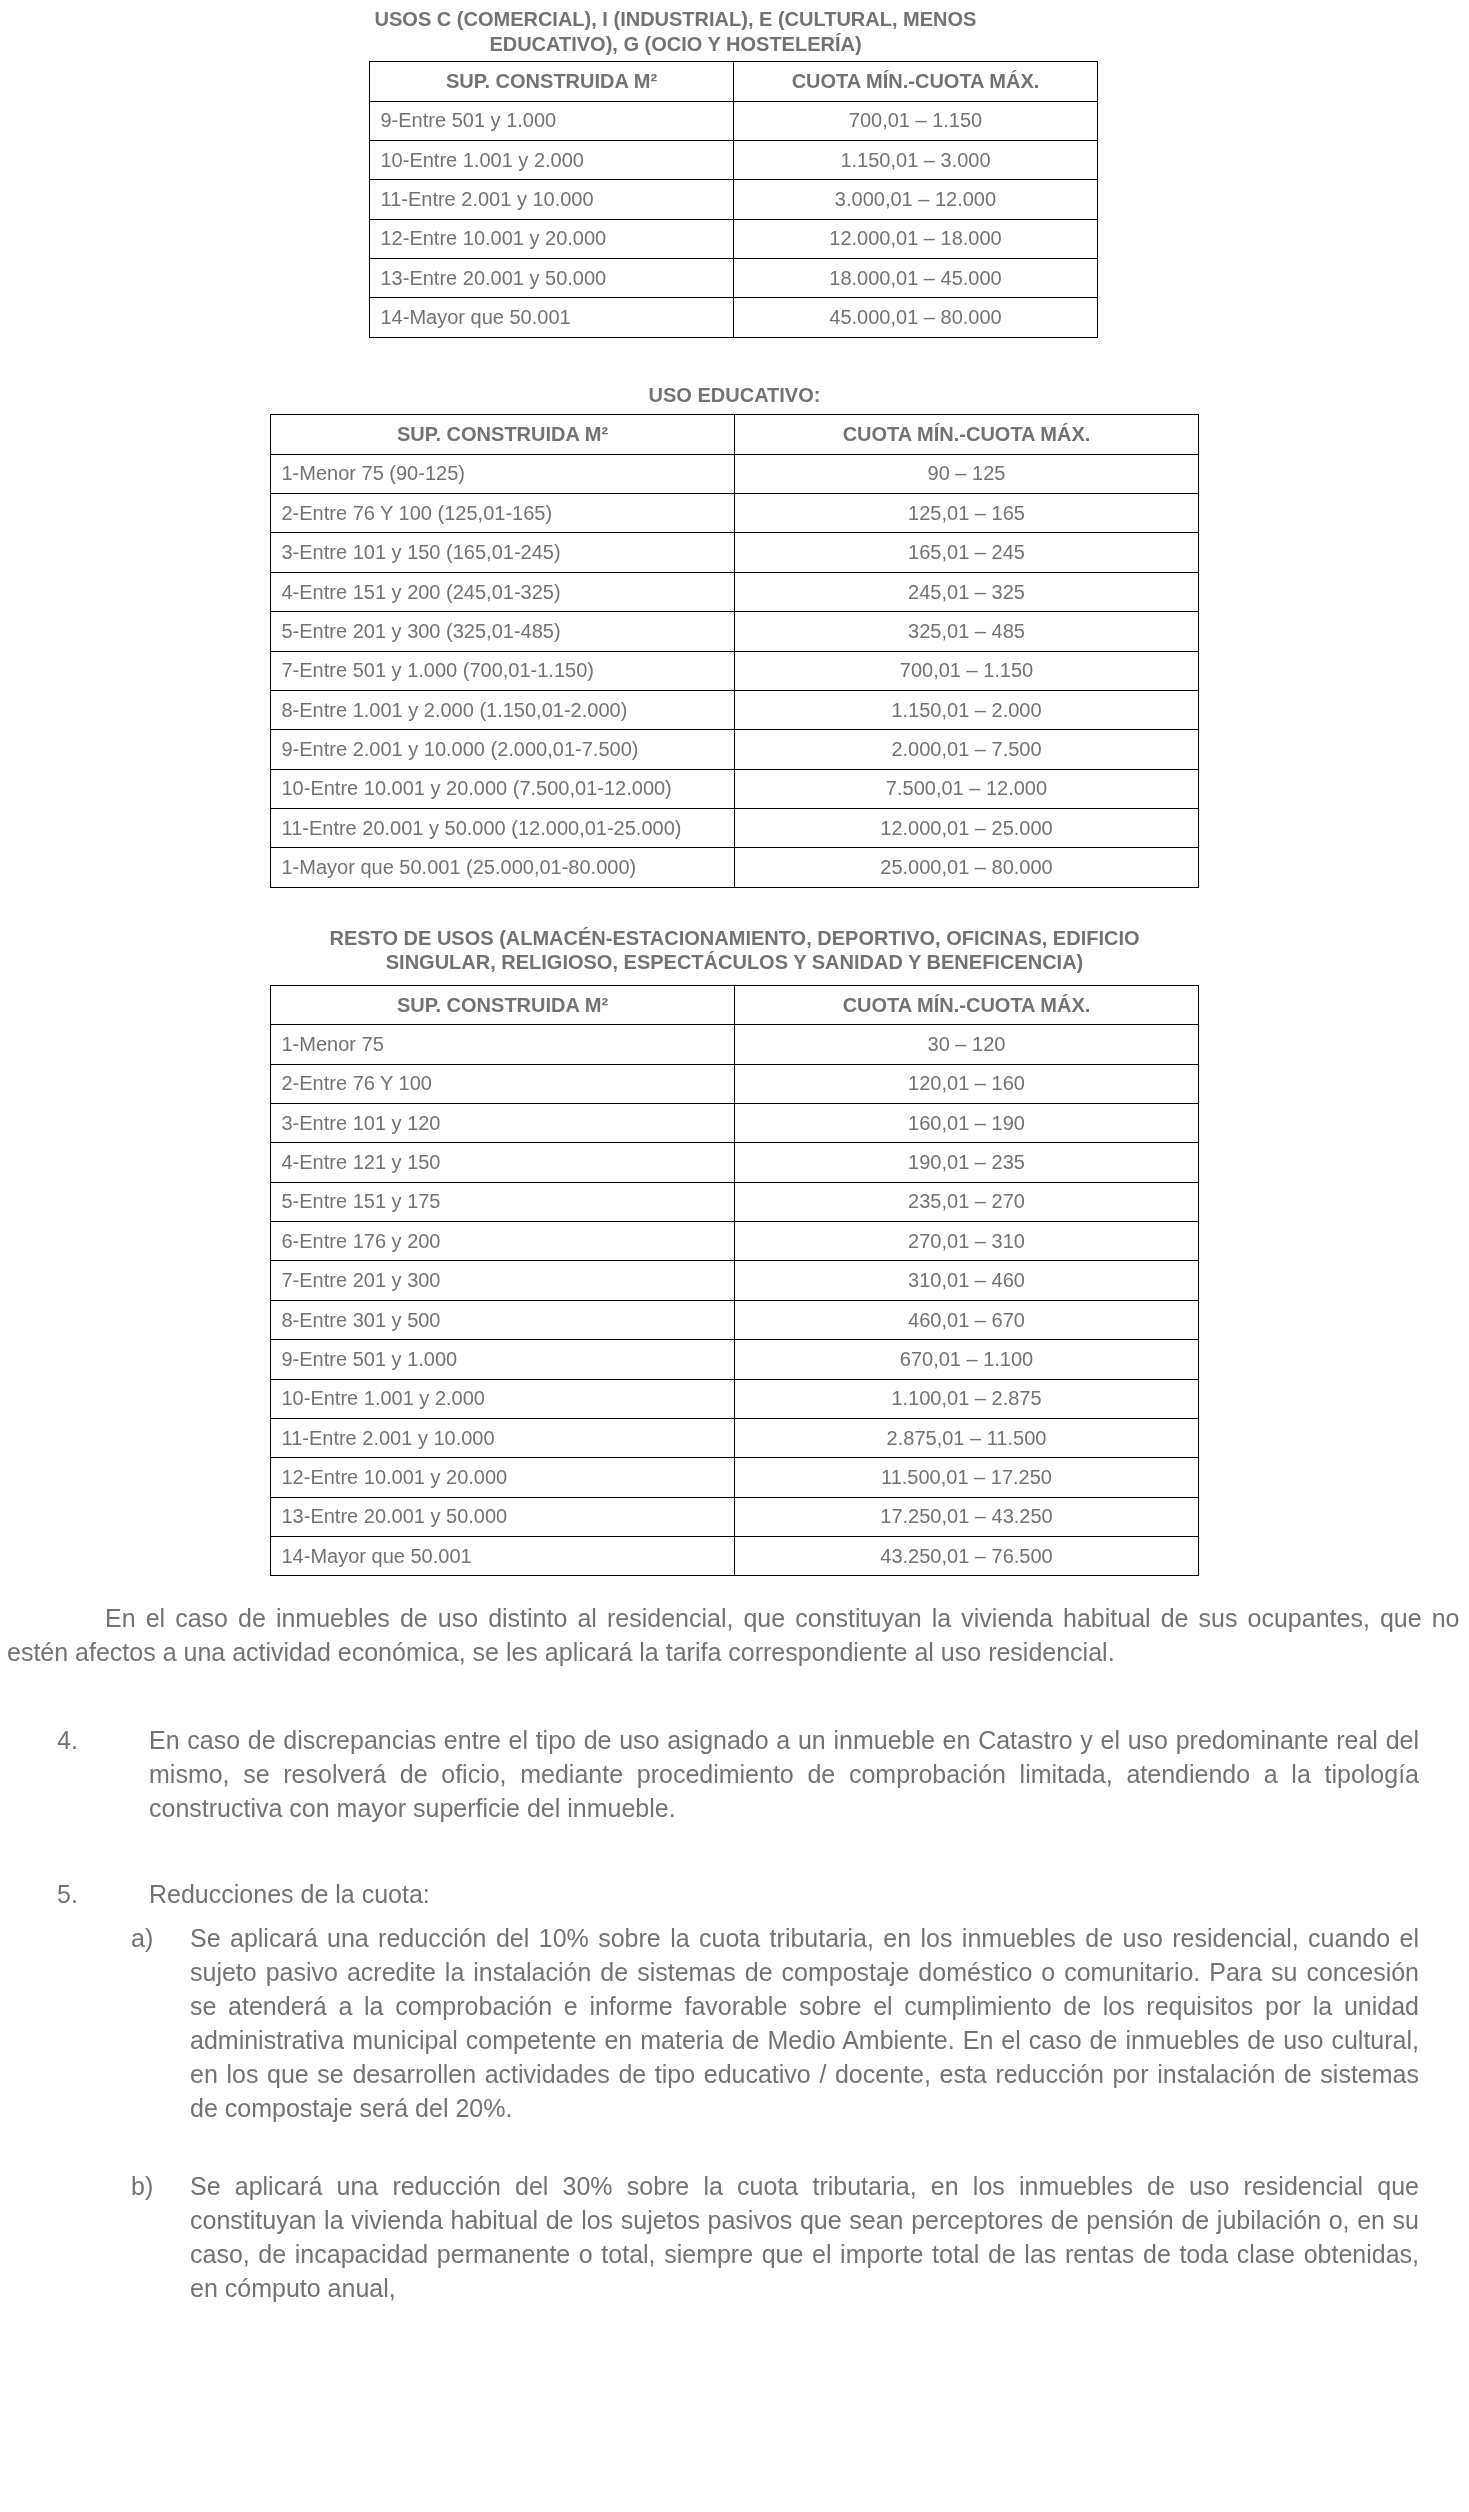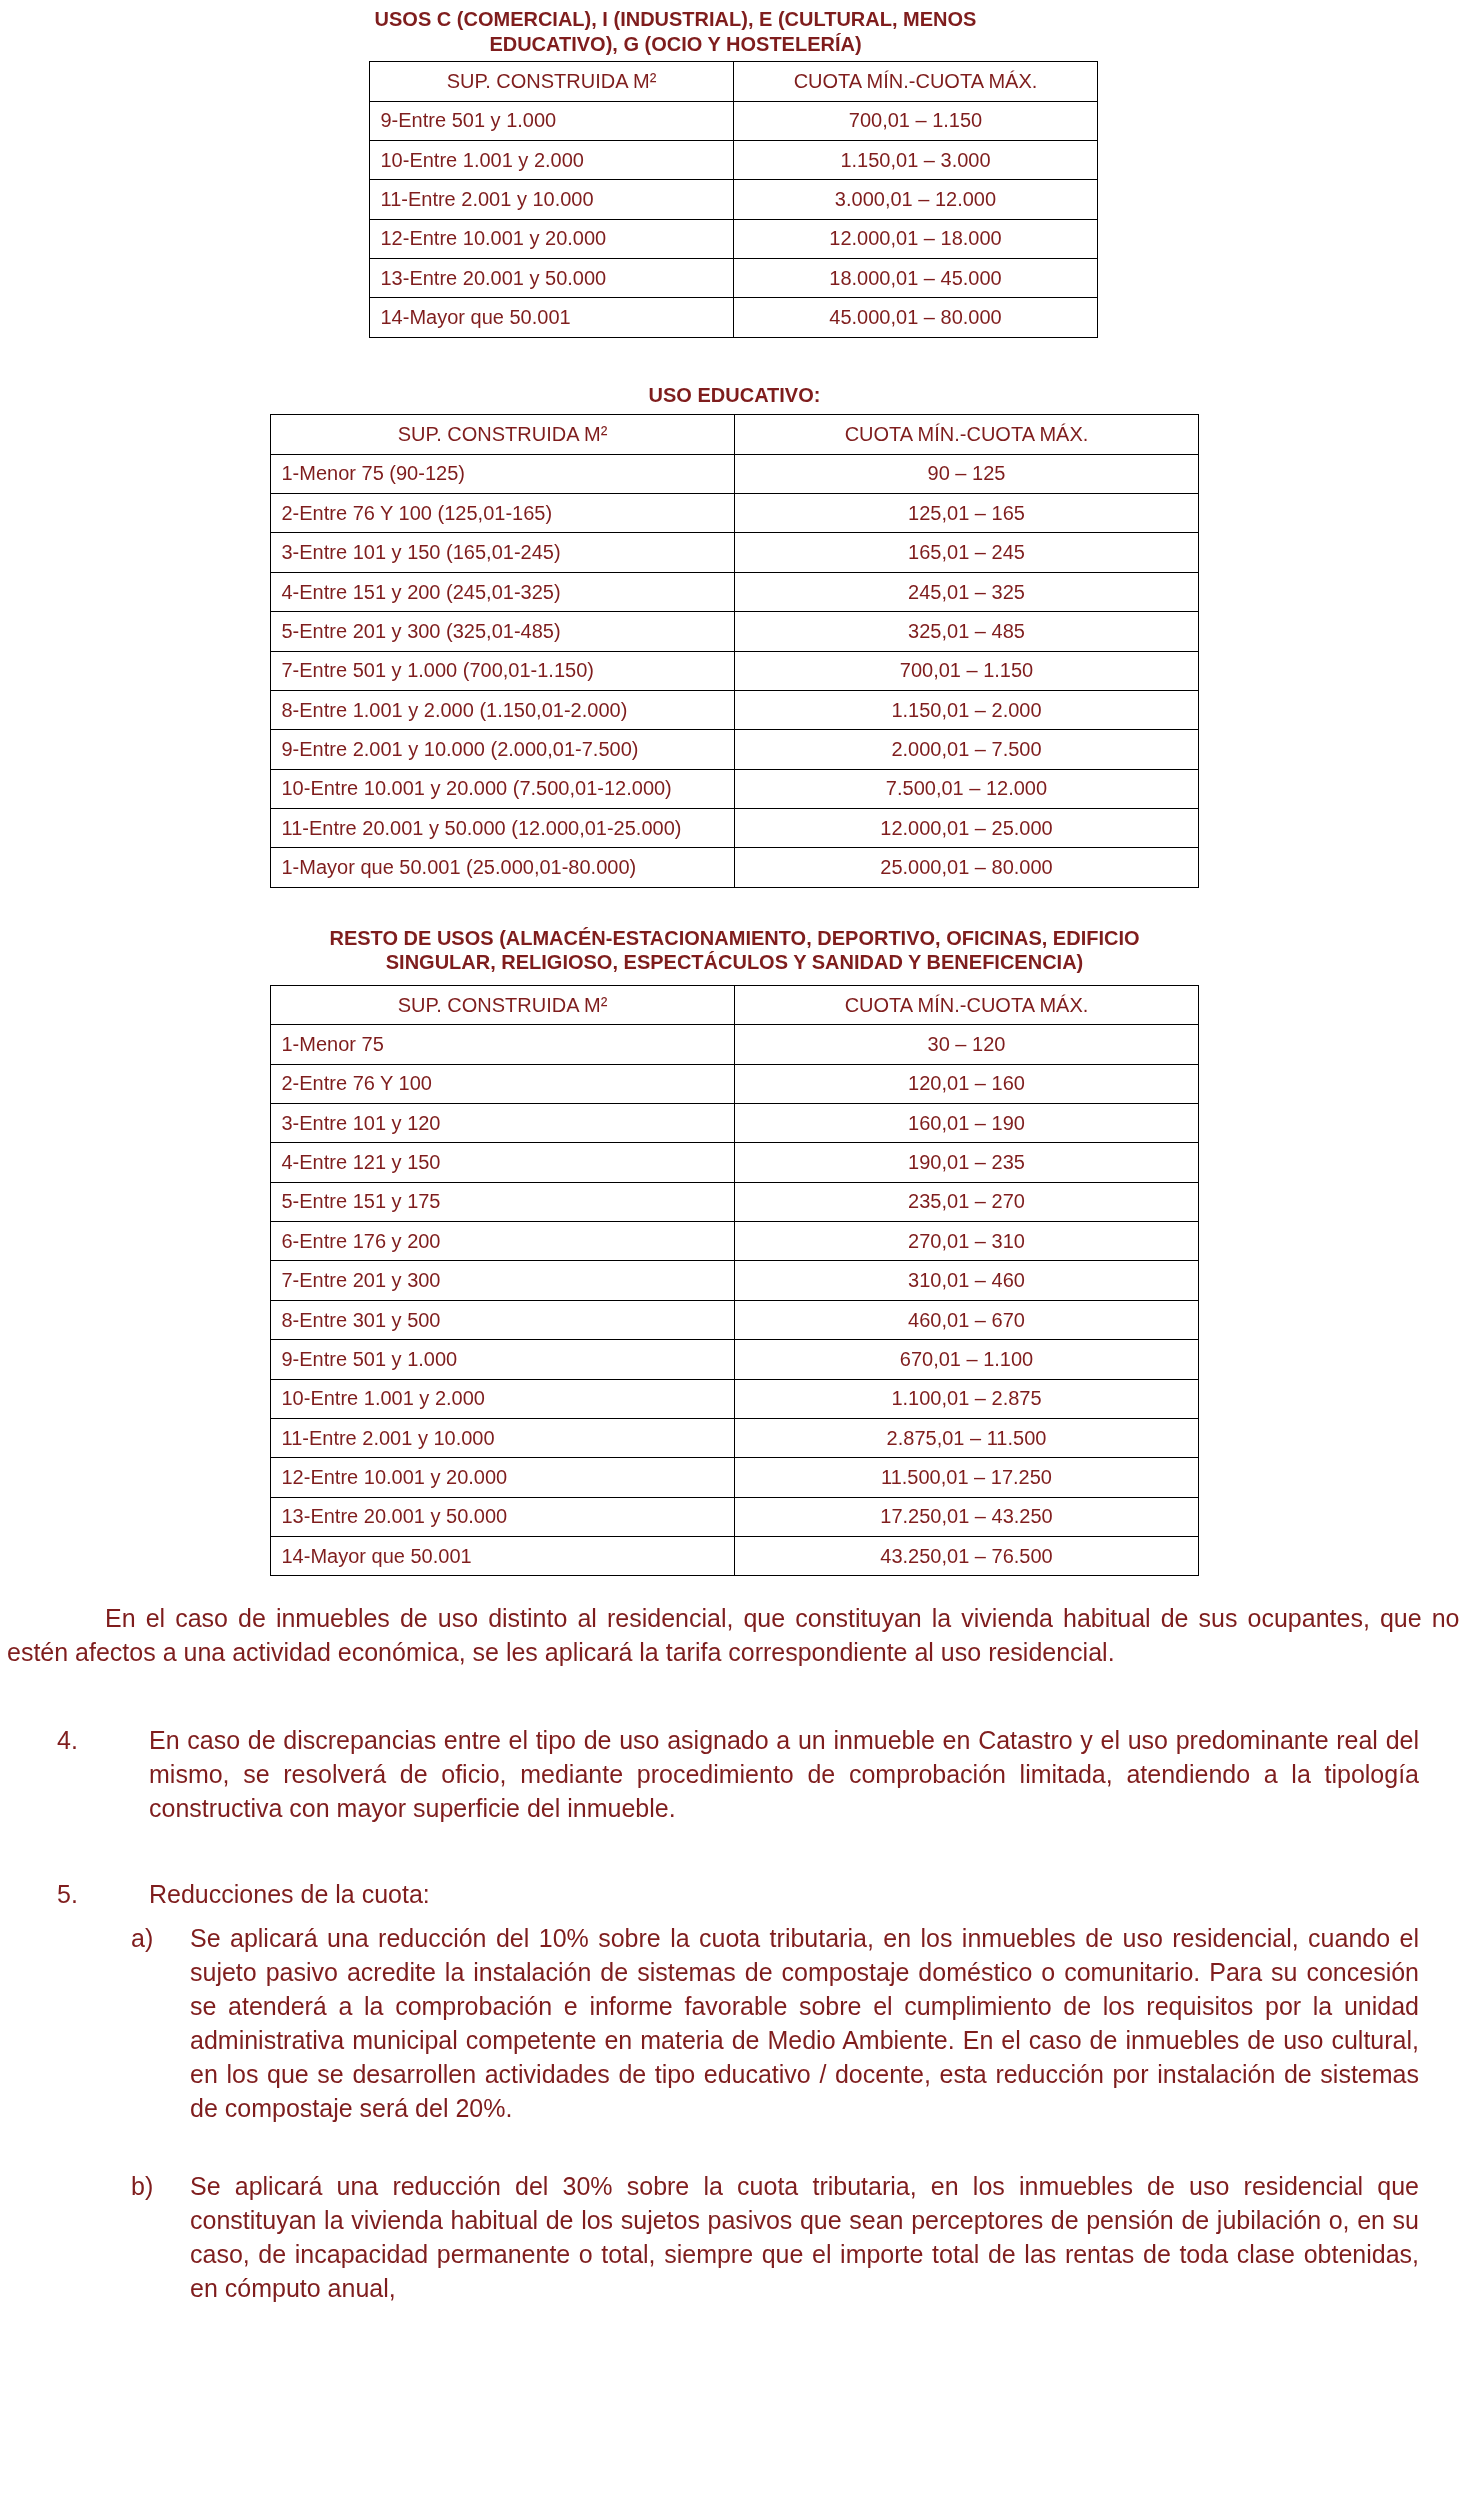--- a/index.html
+++ b/index.html
@@ -5,21 +5,21 @@
   * { box-sizing: border-box; }
   html, body { margin: 0; padding: 0; }
   body { background: #ffffff; }
 
   .page {
     width: 1470px;
     height: 2512px;
     overflow: hidden;
     background: #ffffff;
     font-family: "Liberation Sans", sans-serif;
-    color: #7f1d1d;
+    color: #737373;
     padding-top: 7px;
     position: relative;
   }
 
   
   .tbl-title {
     font-size: 20px;
     line-height: 24.5px;
     font-weight: bold;
     text-align: center;
@@ -34,21 +34,21 @@
   .t1 { width: 729px;  margin-left: 369px; }
   .t2, .t3 { width: 929px; margin-left: 270px; }
 
   th, td {
     border: 1.7px solid #000000;
     overflow: hidden;
     font-size: 20px;
     line-height: 21px;
   }
   th {
-    font-weight: normal;
+    font-weight: bold;
     text-align: center;
     padding: 8.7px 7px;
     white-space: nowrap;
   }
   td {
     padding: 8.7px 10.5px;
     white-space: nowrap;
   }
   td:first-child { text-align: left; }
   td:last-child  { text-align: center; }

